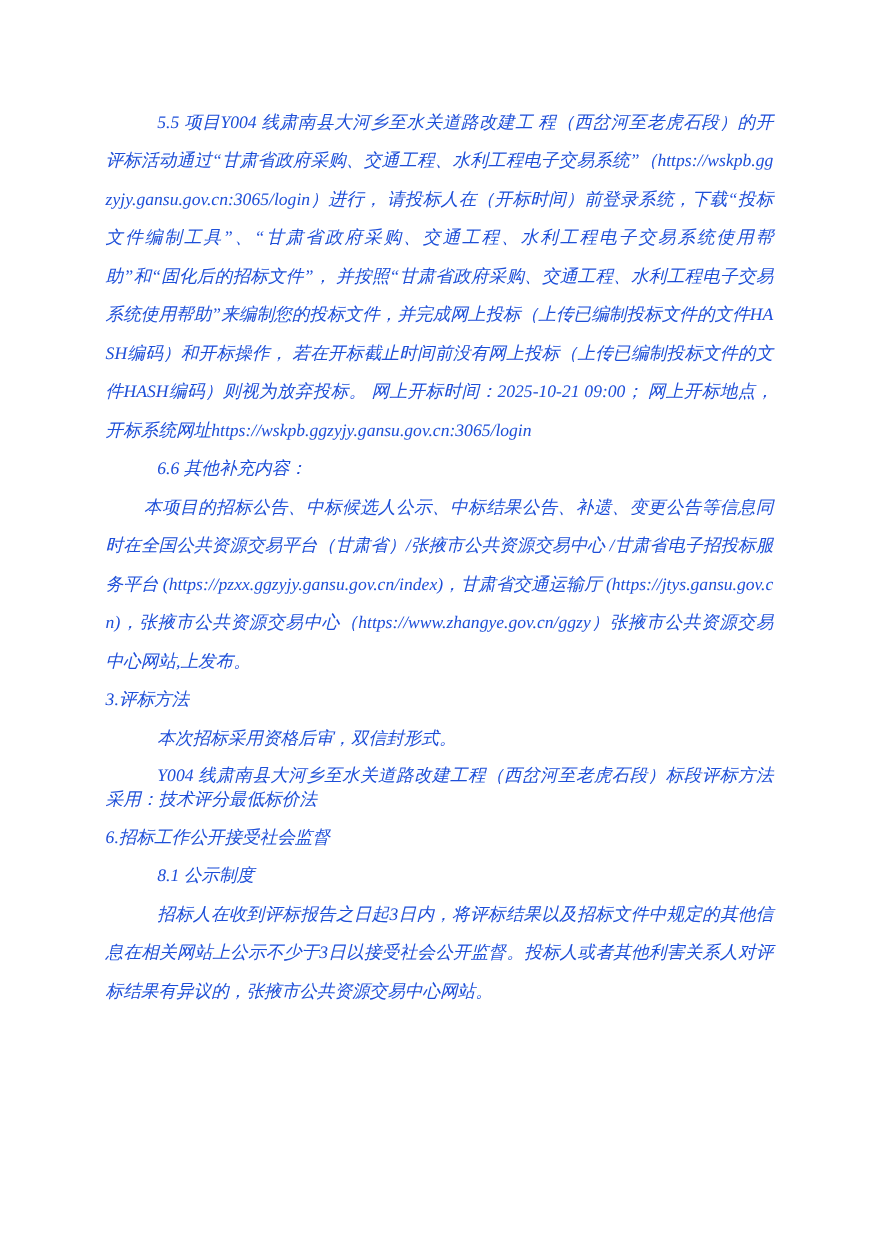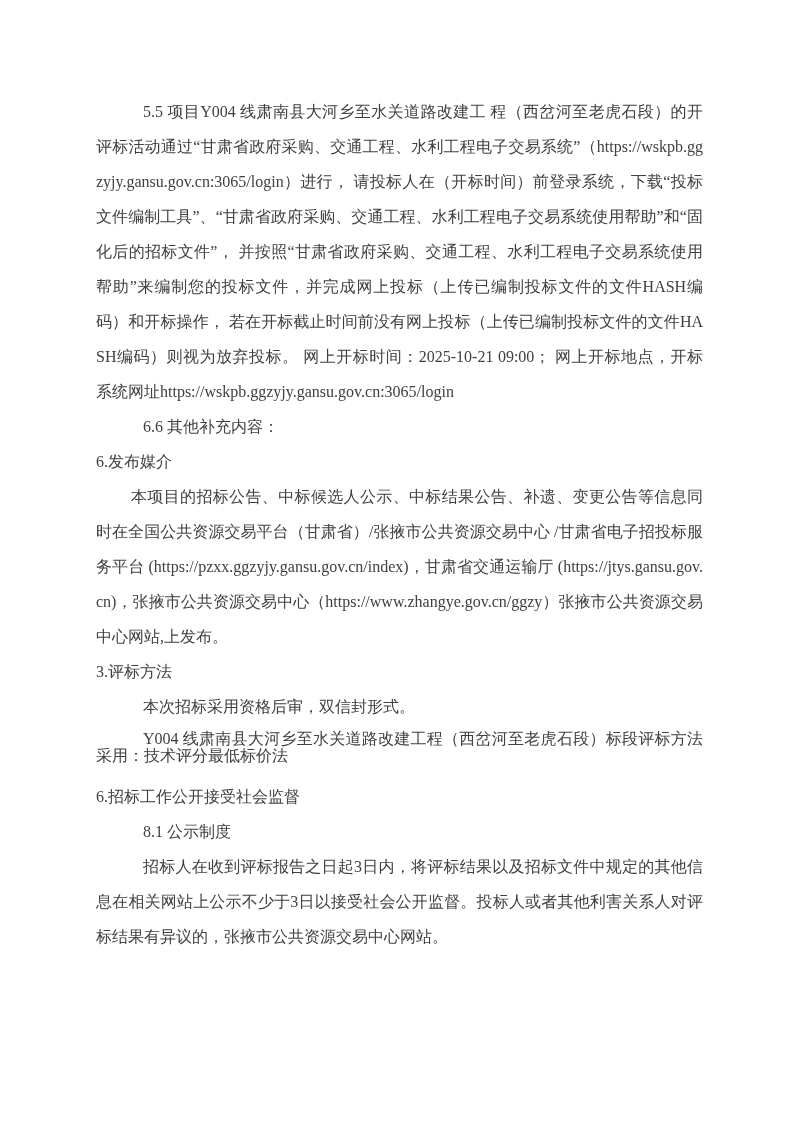--- a/index.html
+++ b/index.html
@@ -11,22 +11,23 @@
     width: 794px;
     height: 1123px;
     overflow: hidden;
   }
   .page {
     position: relative;
     width: 794px;
     height: 1123px;
     background: #ffffff;
     font-family: "Liberation Serif", "DejaVu Serif", serif;
-    color: #404040;
+    color: #1d4ed8;
     overflow: hidden;
+    font-style: italic;
   }
   .content {
     position: absolute;
     left: 96px;
     top: 94px;
     width: 607px;
   }
   .para, .heading {
     margin: 0;
     padding: 0;
@@ -35,36 +36,35 @@
     line-height: 35px;
     text-align: justify;
     word-break: break-all;
   }
   .heading {
     text-align: left;
   }
   .indent3 { text-indent: 47px; }
   .indent2 { text-indent: 35px; }
   .tight {
-    line-height: 17px;
+    line-height: 22px;
     margin-top: 6px;
-    margin-bottom: 15px;
+    margin-bottom: 5px;
   }
 </style>
 </head>
 <body>
 
 <div class="page">
   <div class="content">
 
     <p class="para indent3">5.5 项目Y004 线肃南县大河乡至水关道路改建工 程（西岔河至老虎石段）的开评标活动通过“甘肃省政府采购、交通工程、水利工程电子交易系统”（https://wskpb.ggzyjy.gansu.gov.cn:3065/login）进行， 请投标人在（开标时间）前登录系统，下载“投标文件编制工具”、“甘肃省政府采购、交通工程、水利工程电子交易系统使用帮助”和“固化后的招标文件”， 并按照“甘肃省政府采购、交通工程、水利工程电子交易系统使用帮助”来编制您的投标文件，并完成网上投标（上传已编制投标文件的文件HASH编码）和开标操作， 若在开标截止时间前没有网上投标（上传已编制投标文件的文件HASH编码）则视为放弃投标。 网上开标时间：2025-10-21 09:00； 网上开标地点，开标系统网址https://wskpb.ggzyjy.gansu.gov.cn:3065/login</p>
 
     <p class="para indent3">6.6 其他补充内容：</p>
 
-    <h2 class="heading">6.发布媒介</h2>
 
     <p class="para indent2">本项目的招标公告、中标候选人公示、中标结果公告、补遗、变更公告等信息同时在全国公共资源交易平台（甘肃省）/张掖市公共资源交易中心 /甘肃省电子招投标服务平台 (https://pzxx.ggzyjy.gansu.gov.cn/index)，甘肃省交通运输厅 (https://jtys.gansu.gov.cn)，张掖市公共资源交易中心（https://www.zhangye.gov.cn/ggzy）张掖市公共资源交易中心网站,上发布。</p>
 
     <h2 class="heading">3.评标方法</h2>
 
     <p class="para indent3">本次招标采用资格后审，双信封形式。</p>
 
     <p class="para indent3 tight">Y004 线肃南县大河乡至水关道路改建工程（西岔河至老虎石段）标段评标方法采用：技术评分最低标价法</p>
 
     <h2 class="heading">6.招标工作公开接受社会监督</h2>

